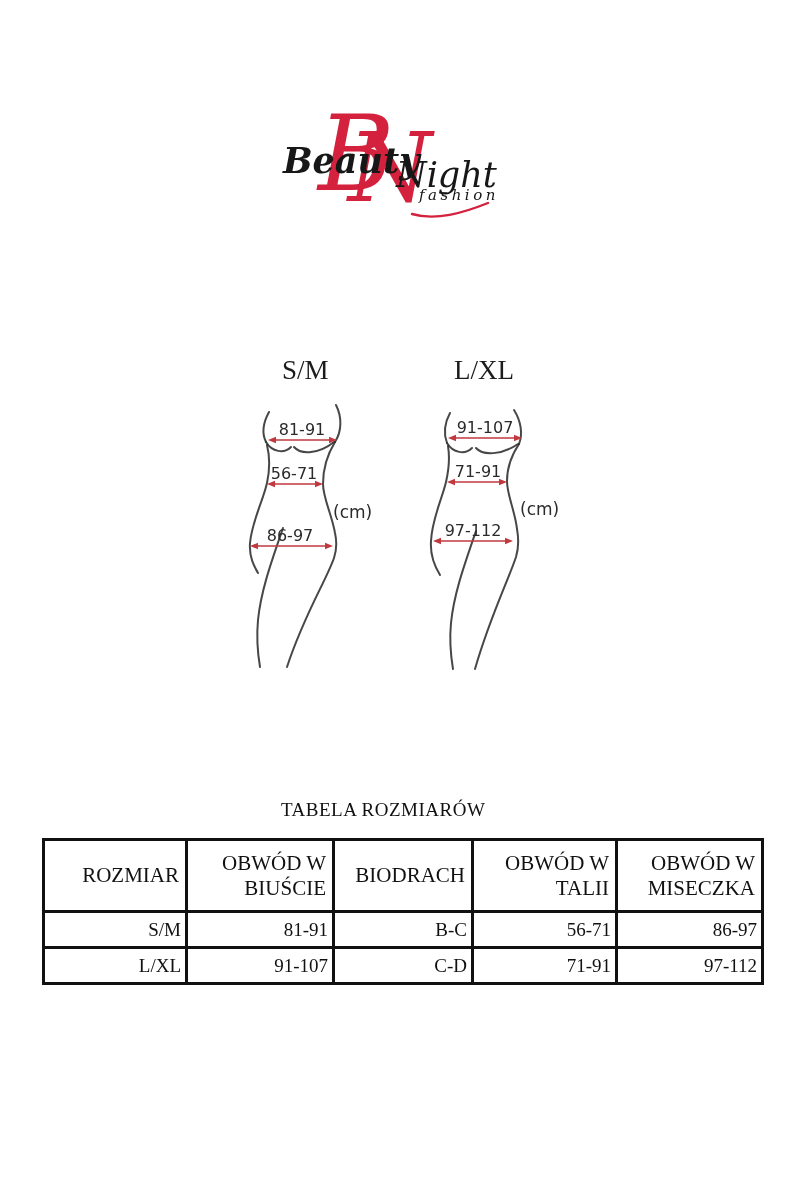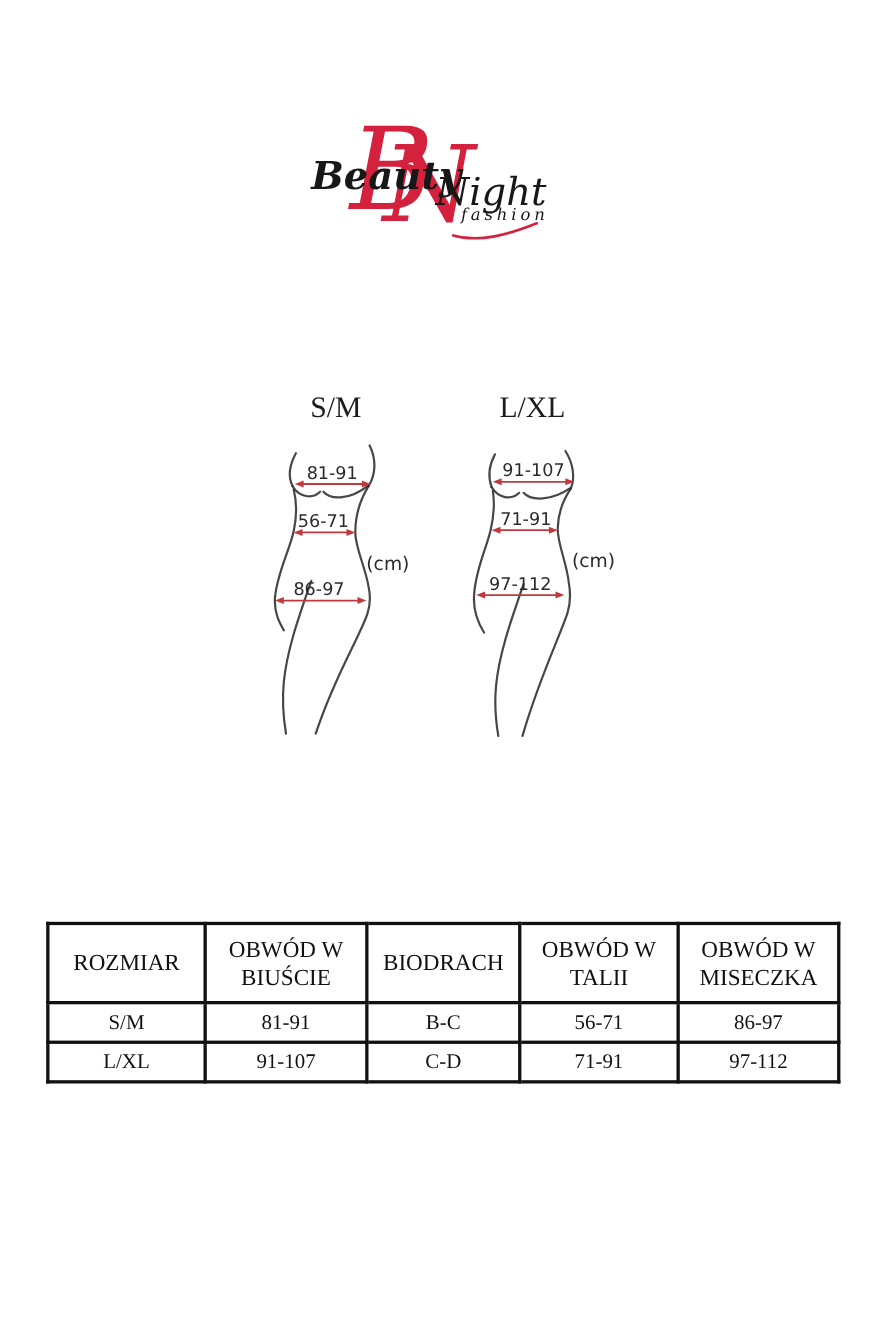--- a/index.html
+++ b/index.html
@@ -72,21 +72,21 @@
     font-size: 19px; letter-spacing: .5px; color: #111;
     white-space: nowrap;
   }
   table.size-table {
     position: absolute; left: 42px; top: 838px;
     width: 719px; border-collapse: collapse;
     table-layout: fixed; background: #fff;
   }
   table.size-table th, table.size-table td {
     border: 3px solid #111;
-    text-align: center; vertical-align: middle;
+    text-align: right; vertical-align: middle;
     font-family: "Liberation Serif", serif;
     font-weight: normal; color: #111;
   }
   table.size-table th { font-size: 21px; line-height: 1.15; height: 72px; padding: 2px 6px; }
   table.size-table td { font-size: 19px; height: 36px; padding: 0 4px; }
 </style>
 </head>
 <body>
 
 <div class="page">
@@ -150,20 +150,21 @@
     <text x="58" y="82" text-anchor="middle">71-91</text>
 
     <line class="measure" x1="19" y1="146" x2="87" y2="146"></line>
     <path class="arrow" d="M 13 146 l 8 -3.2 v 6.4 z"></path>
     <path class="arrow" d="M 93 146 l -8 -3.2 v 6.4 z"></path>
     <text x="53" y="141" text-anchor="middle">97-112</text>
 
     <text class="unit" x="100" y="120">(cm)</text>
   </svg>
 
+  <div class="table-title">TABELA ROZMIARÓW</div>
 
   <table class="size-table">
     <colgroup>
       <col style="width:143px">
         <col style="width:147px">
         <col style="width:139px">
         <col style="width:144px">
         <col style="width:146px">
     </colgroup>
     <tbody>

